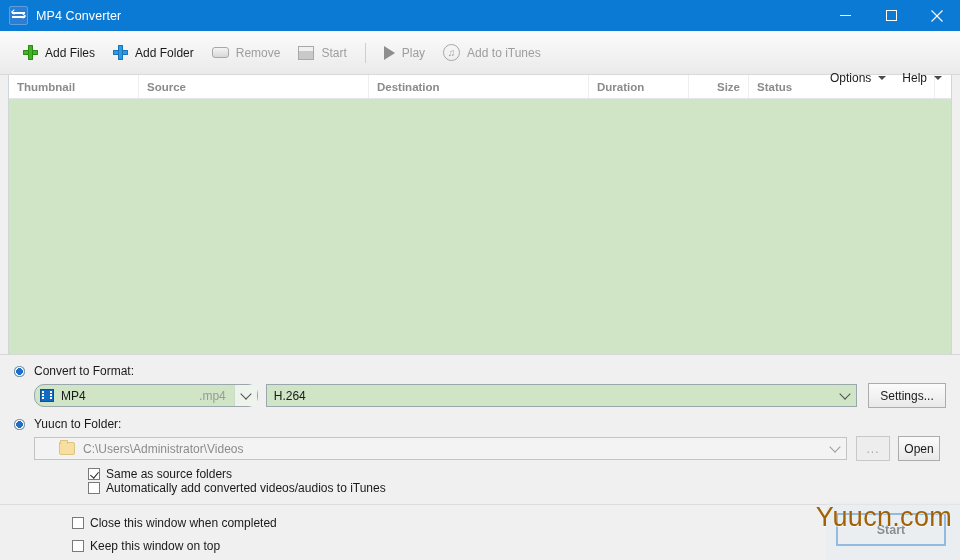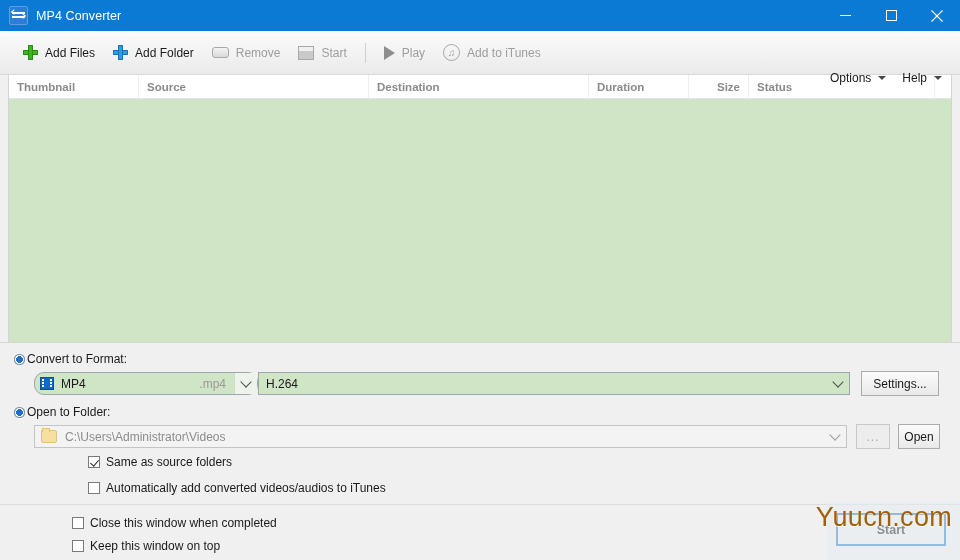--- a/index.html
+++ b/index.html
@@ -183,33 +183,33 @@
     box-sizing: border-box;
     position: relative;
   }
   .row { display: flex; align-items: center; }
   .radio {
     width: 11px; height: 11px; border-radius: 50%;
     background: radial-gradient(circle at 50% 50%, #1f6fc4 0 42%, #ffffff 45% 62%, #8aa8c4 64% 100%);
     box-shadow: 0 0 0 1px #7f96ab inset;
     flex: 0 0 auto;
   }
-  .lbl { font-size: 12px; color: #1a1a1a; margin-left: 2px; text-align: center; }
+  .lbl { font-size: 12px; color: #1a1a1a; margin-left: 9px; text-align: center; }
   .field-row { display: flex; align-items: center; margin-top: 5px; }
 
   .combo {
     height: 23px;
     border: 1px solid #9aa7ad;
     background: #cfe5c5;
     display: flex; align-items: center;
     box-sizing: border-box;
     font-size: 12px; color: #1a1a1a;
   }
   .combo.fmt { width: 224px; margin-left: 20px; border-radius: 10px; }
-  .combo.codec { width: 592px; padding-left: 7px; }
+  .combo.codec { width: 592px; margin-left: 8px; padding-left: 7px; }
   .combo .mp4-ico {
     width: 14px; height: 13px; margin-left: 5px; flex: 0 0 auto;
     background: #1169c4;
     border: 1px solid #0c4f96;
     position: relative; box-sizing: border-box;
   }
   .combo .mp4-ico::before, .combo .mp4-ico::after {
     content: ""; position: absolute; top: 1px; bottom: 1px; width: 2px;
     background: repeating-linear-gradient(to bottom,#ffffff 0 1.6px,#1169c4 1.6px 3.2px);
   }
@@ -243,21 +243,21 @@
   .btn.settings-btn { width: 78px; margin-left: 11px; }
   .btn.dots { width: 34px; margin-left: 9px; letter-spacing: 1px; }
   .btn.open { width: 42px; margin-left: 8px; }
 
   .path-combo {
     height: 23px; width: 813px; margin-left: 20px;
     border: 1px solid #c4c4c4;
     background: #f3f3f3;
     display: flex; align-items: center;
     box-sizing: border-box;
-    font-size: 12px; color: #8c8c8c;
+    font-size: 12px; color: #8c8c8c; padding-left: 18px;
   }
   .folder-ico {
     width: 14px; height: 11px; margin-left: 6px; flex: 0 0 auto;
     background: #f6dfa0; border: 1px solid #dfc47d;
     border-radius: 1px 2px 2px 2px; position: relative;
   }
   .folder-ico::before {
     content: ""; position: absolute; top: -3px; left: 0; width: 6px; height: 3px;
     background: #f6dfa0; border: 1px solid #dfc47d; border-bottom: none;
     border-radius: 1px 1px 0 0;
@@ -449,41 +449,41 @@
         <span>H.264</span>
         <span class="arrow-box">
             <span class="chev"></span>
           </span>
       </div>
       <div class="btn settings-btn">Settings...</div>
     </div>
 
     <div class="row" style="margin-top:9px">
       <span class="radio"></span>
-      <span class="lbl">Open to Folder:</span>
+      <span class="lbl">Yuucn to Folder:</span>
     </div>
 
     <div class="field-row">
       <div class="path-combo">
         <span class="folder-ico"></span>
         <span class="ptxt">C:\Users\Administrator\Videos</span>
         <span class="arrow-box">
             <span class="chev"></span>
           </span>
       </div>
       <div class="btn dots disabled">...</div>
       <div class="btn open">Open</div>
     </div>
 
     <div class="chk-row">
       <span class="chk checked"></span>
       <span class="chk-lbl">Same as source folders</span>
     </div>
 
-    <div class="chk-row" style="margin-top:12px">
+    <div class="chk-row" style="margin-top:0">
       <span class="chk"></span>
       <span class="chk-lbl">Automatically add converted videos/audios to iTunes</span>
     </div>
 
     <div style="height:9px"></div>
   </div>
 
   <div class="footer">
     <div class="footer-left">
       <div class="chk-row">

